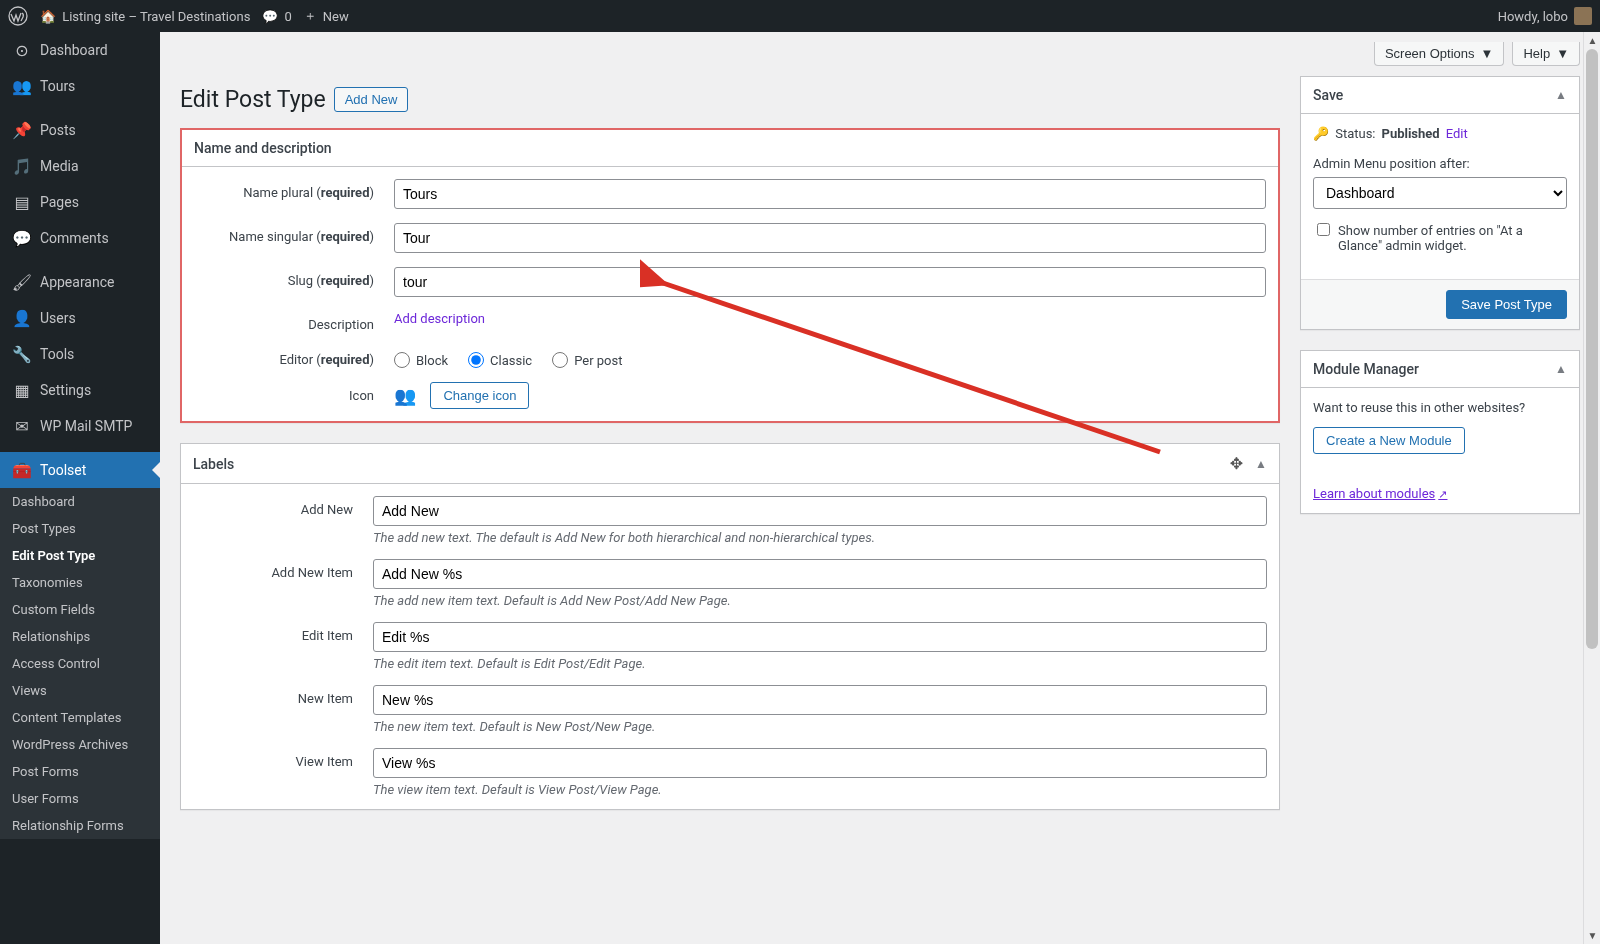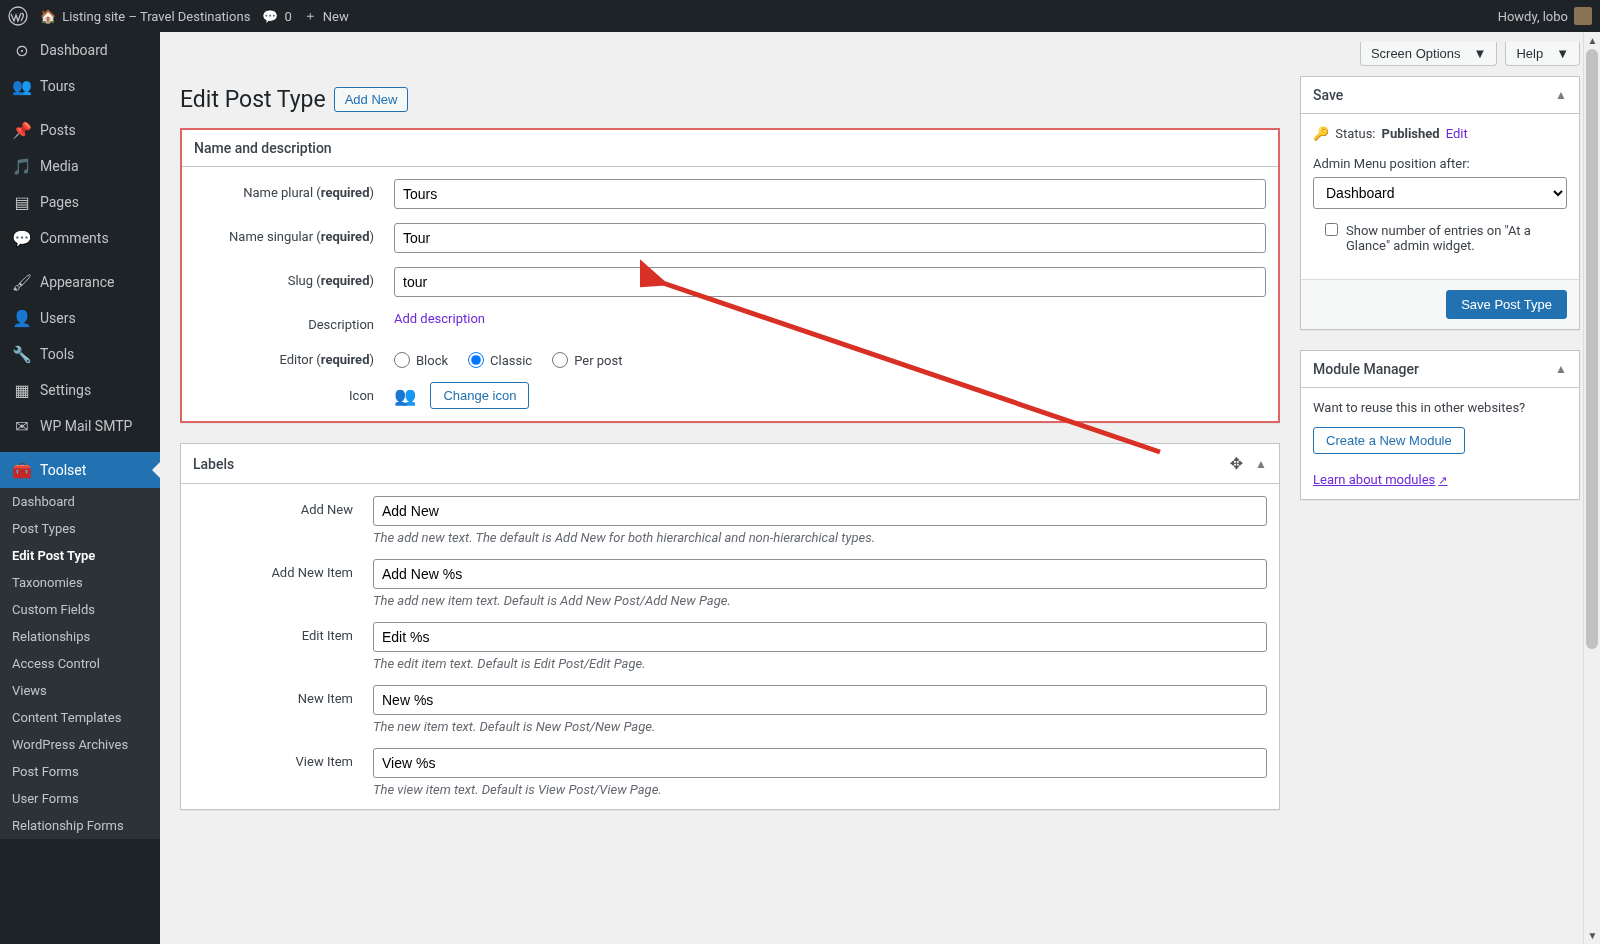--- a/index.html
+++ b/index.html
@@ -22,21 +22,21 @@
     .sidebar-sub-item { padding: 6px 12px; cursor: pointer; font-size: 13px; color: #c3c4c7; }
     .sidebar-sub-item.current { color: #fff; font-weight: 600; }
     .sidebar-spacer { height: 8px; }
     
     .main { flex: 1; padding: 0; overflow-y: auto; position: relative; }
     .content-wrap { padding: 10px 20px 40px 20px; display: flex; gap: 20px; align-items: flex-start; }
     .content-main { flex: 1; min-width: 0; }
     .content-side { width: 280px; }
     
     .top-right { display: flex; gap: 8px; justify-content: flex-end; padding: 10px 20px 0 20px; }
-    .tab-button { background: #f6f7f7; border: 1px solid #c3c4c7; border-top: none; border-radius: 0 0 4px 4px; padding: 4px 10px; font-size: 13px; cursor: pointer; display: flex; align-items: center; gap: 13px; color: #2c3338; }
+    .tab-button { background: #f6f7f7; border: 1px solid #c3c4c7; border-top: none; border-radius: 0 0 4px 4px; padding: 4px 10px; font-size: 13px; cursor: pointer; display: flex; align-items: center; gap: 6px; color: #2c3338; }
     
     .page-title { font-size: 23px; font-weight: 400; color: #1d2327; margin: 10px 0 15px 0; display: flex; align-items: center; gap: 8px; }
     .add-new-btn { border: 1px solid #2271b1; color: #2271b1; background: #f6f7f7; padding: 4px 10px; border-radius: 3px; font-size: 13px; cursor: pointer; font-weight: normal; }
     
     .postbox { background: #fff; border: 1px solid #c3c4c7; box-shadow: 0 1px 1px rgba(0,0,0,.04); margin-bottom: 20px; }
     .postbox.highlighted { border: 2px solid #e06666; }
     .postbox-header { border-bottom: 1px solid #c3c4c7; padding: 10px 12px; font-size: 14px; font-weight: 500; display: flex; align-items: center; justify-content: space-between; }
     .postbox-toggle { cursor: pointer; font-size: 12px; color: #787c82; }
     .postbox-body { padding: 12px; }
     .form-row { display: flex; align-items: flex-start; margin-bottom: 14px; }
@@ -54,21 +54,21 @@
     .link-btn { color: #6d28d9; cursor: pointer; }
     .btn-outline { border: 1px solid #2271b1; color: #2271b1; background: #fff; padding: 5px 12px; border-radius: 3px; cursor: pointer; font-size: 13px; }
     .btn-primary { background: #2271b1; color: #fff; border: 1px solid #2271b1; padding: 6px 14px; border-radius: 3px; cursor: pointer; font-size: 13px; }
     
     .icon-display { display: flex; align-items: center; gap: 14px; }
     
     .side-status { padding: 12px; }
     .side-status-row { display: flex; align-items: center; gap: 6px; margin-bottom: 15px; font-size: 13px; }
     .side-label { font-size: 13px; margin-bottom: 6px; }
     .side-select { width: 100%; padding: 6px 8px; border: 1px solid #8c8f94; border-radius: 3px; font-size: 14px; background: #fff; }
-    .side-check { display: flex; align-items: flex-start; gap: 8px; margin: 14px 12px; font-size: 13px; }
+    .side-check { display: flex; align-items: flex-start; gap: 8px; margin: 14px 4px; font-size: 13px; }
     .side-footer { background: #f6f7f7; border-top: 1px solid #dcdcde; padding: 10px 12px; text-align: right; }
     
     .arrow-svg { position: absolute; pointer-events: none; z-index: 100; }
     
     .ext-link::after { content: '↗'; font-size: 11px; margin-left: 3px; }
     
     .scrollbar-track { position: absolute; right: 0; top: 32px; bottom: 0; width: 17px; background: #f0f0f1; border-left: 1px solid #dcdcde;}
     .scrollbar-thumb { position: absolute; left: 2px; right: 2px; top: 0; height: 200px; background: #c1c1c1; border-radius: 6px;}
     .scrollbar-arrow { width: 17px; height: 17px; display: flex; align-items: center; justify-content: center; font-size: 10px; color: #555;}
     .scrollbar-arrow.up { position: absolute; top: 0;}
@@ -322,21 +322,21 @@
           </div>
         </div>
 
         <div class="postbox">
           <div class="postbox-header">
             <span>Module Manager</span>
             <span class="postbox-toggle">▲</span>
           </div>
           <div class="postbox-body">
             <p style="margin-bottom:12px;">Want to reuse this in other websites?</p>
-            <button class="btn-outline" style="margin-bottom:18px;">Create a New Module</button><br>
+            <button class="btn-outline" style="margin-bottom:32px;">Create a New Module</button><br>
             <a class="link-btn ext-link" style="text-decoration:underline;">Learn about modules</a>
           </div>
         </div>
       </div>
     </div>
 
     <svg class="arrow-svg" style="left:480px;top:200px;" width="530" height="250">
       <defs>
           <marker id="ah" markerWidth="12" markerHeight="10" refX="2" refY="5" orient="auto">
             <polygon points="12,0 0,5 12,10" fill="#d93025"></polygon>

